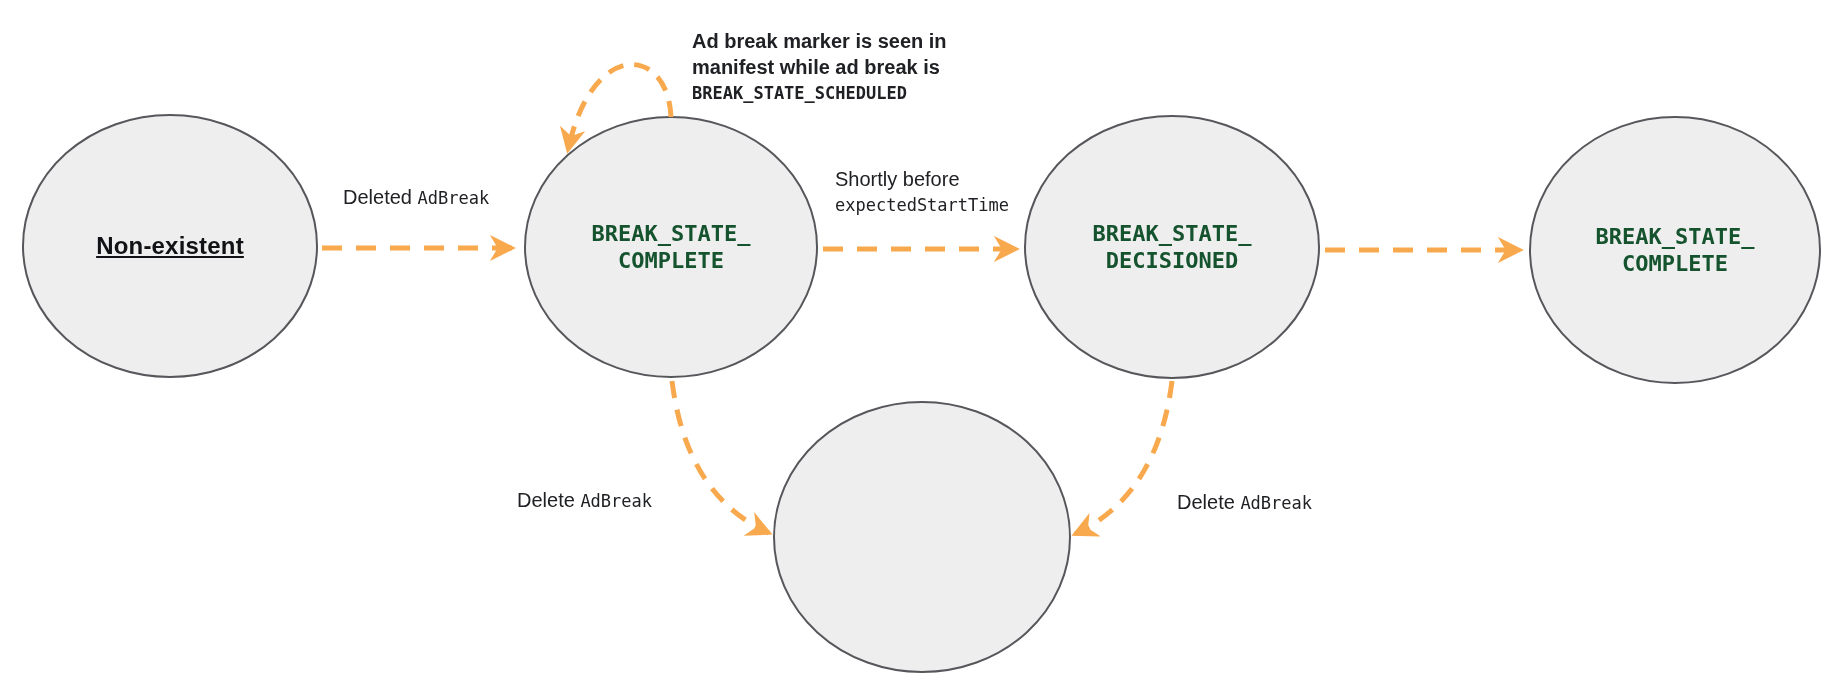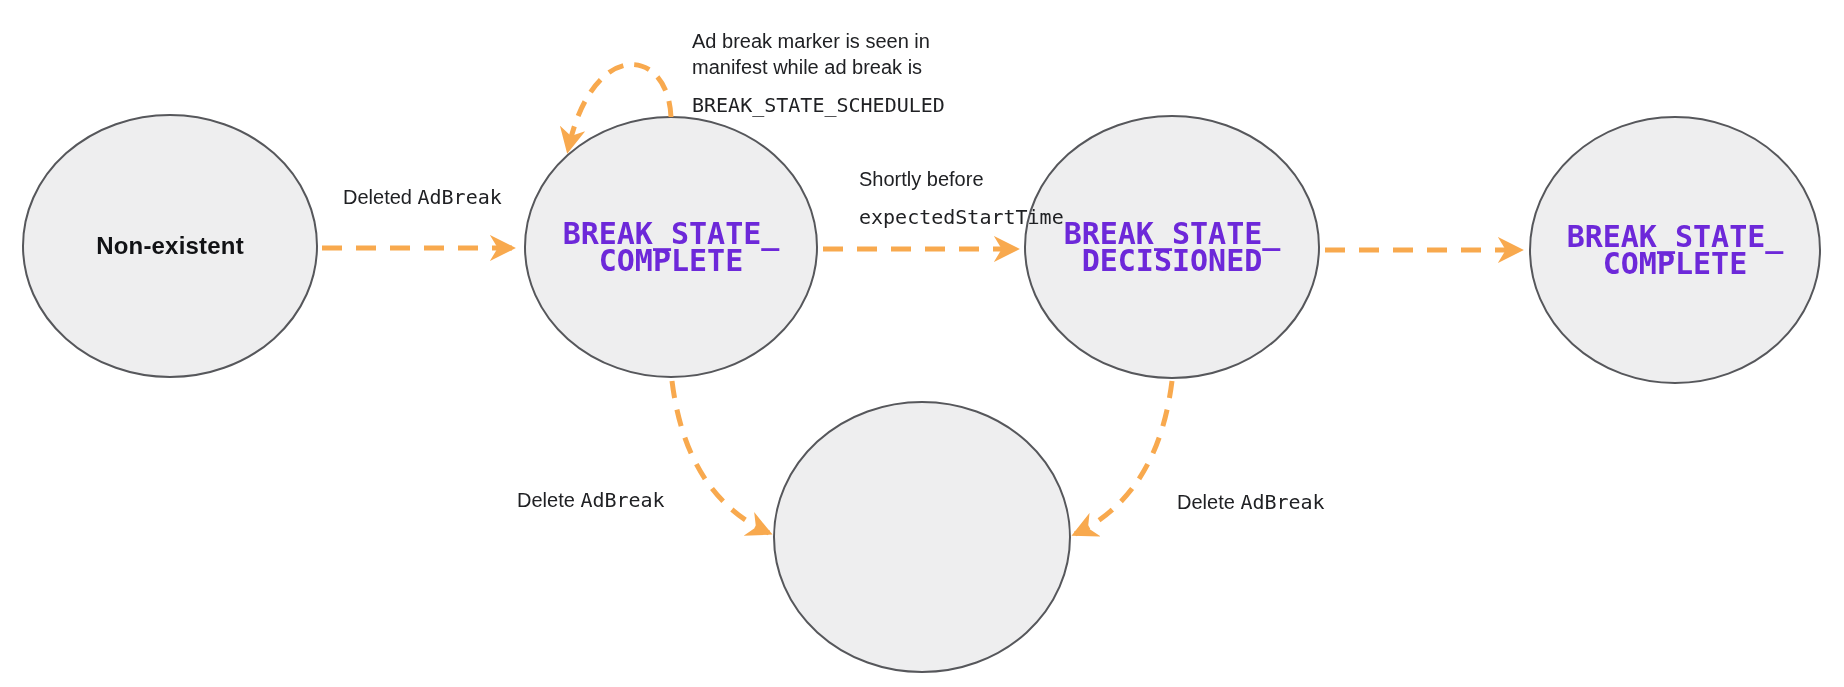--- a/index.html
+++ b/index.html
@@ -28,43 +28,43 @@
     justify-content: center;
     text-align: center;
     pointer-events: none;
   }
   .state-name {
     font-family: "Liberation Sans", sans-serif;
     font-weight: bold;
     font-size: 24px;
     color: #111215;
     letter-spacing: 0.2px;
+    text-decoration: underline;
   }
   .state-code {
     font-family: "DejaVu Sans Mono", monospace;
     font-weight: bold;
-    font-size: 30px;
+    font-size: 22px;
     line-height: 27px;
-    color: #6d28d9;
+    color: #14532d;
   }
   .state-code span { display: block; }
   
   .edge-label {
     position: absolute;
     font-family: "Liberation Sans", sans-serif;
     font-size: 20px;
     line-height: 26px;
     color: #202124;
     white-space: nowrap;
   }
   .edge-label .line { display: block; }
   .code {
     font-family: "DejaVu Sans Mono", monospace;
-    font-size: 20px;
-    margin-top: 12px;
+    font-size: 17px;
   }
 </style>
 </head>
 <body>
 
 <div class="canvas">
 
   <svg class="shapes" width="1844" height="687" viewBox="0 0 1844 687">
     <defs>
       <marker id="dart" viewBox="0 0 10 10" refX="8.5" refY="5" markerWidth="5.2" markerHeight="5.2" orient="auto-start-reverse">
@@ -109,27 +109,27 @@
         <span>BREAK_STATE_</span>
         <span>COMPLETE</span>
       </span>
   </div>
 
 
   <div class="edge-label" style="left:343px; top:184px;">
     <span>Deleted </span><span class="code">AdBreak</span>
   </div>
 
-  <div class="edge-label" style="left:692px; top:28px;">
+  <div class="edge-label" style="left:692px; top:28px;font-weight:bold;">
     <span class="line">Ad break marker is seen in</span>
     <span class="line">manifest while ad break is</span>
     <span class="line code">BREAK_STATE_SCHEDULED</span>
   </div>
 
-  <div class="edge-label" style="left:859px; top:166px;">
+  <div class="edge-label" style="left:835px; top:166px;">
     <span class="line">Shortly before</span>
     <span class="line code">expectedStartTime</span>
   </div>
 
 
   <div class="edge-label" style="left:517px; top:487px;">
     <span>Delete </span><span class="code">AdBreak</span>
   </div>
 
   <div class="edge-label" style="left:1177px; top:489px;">

